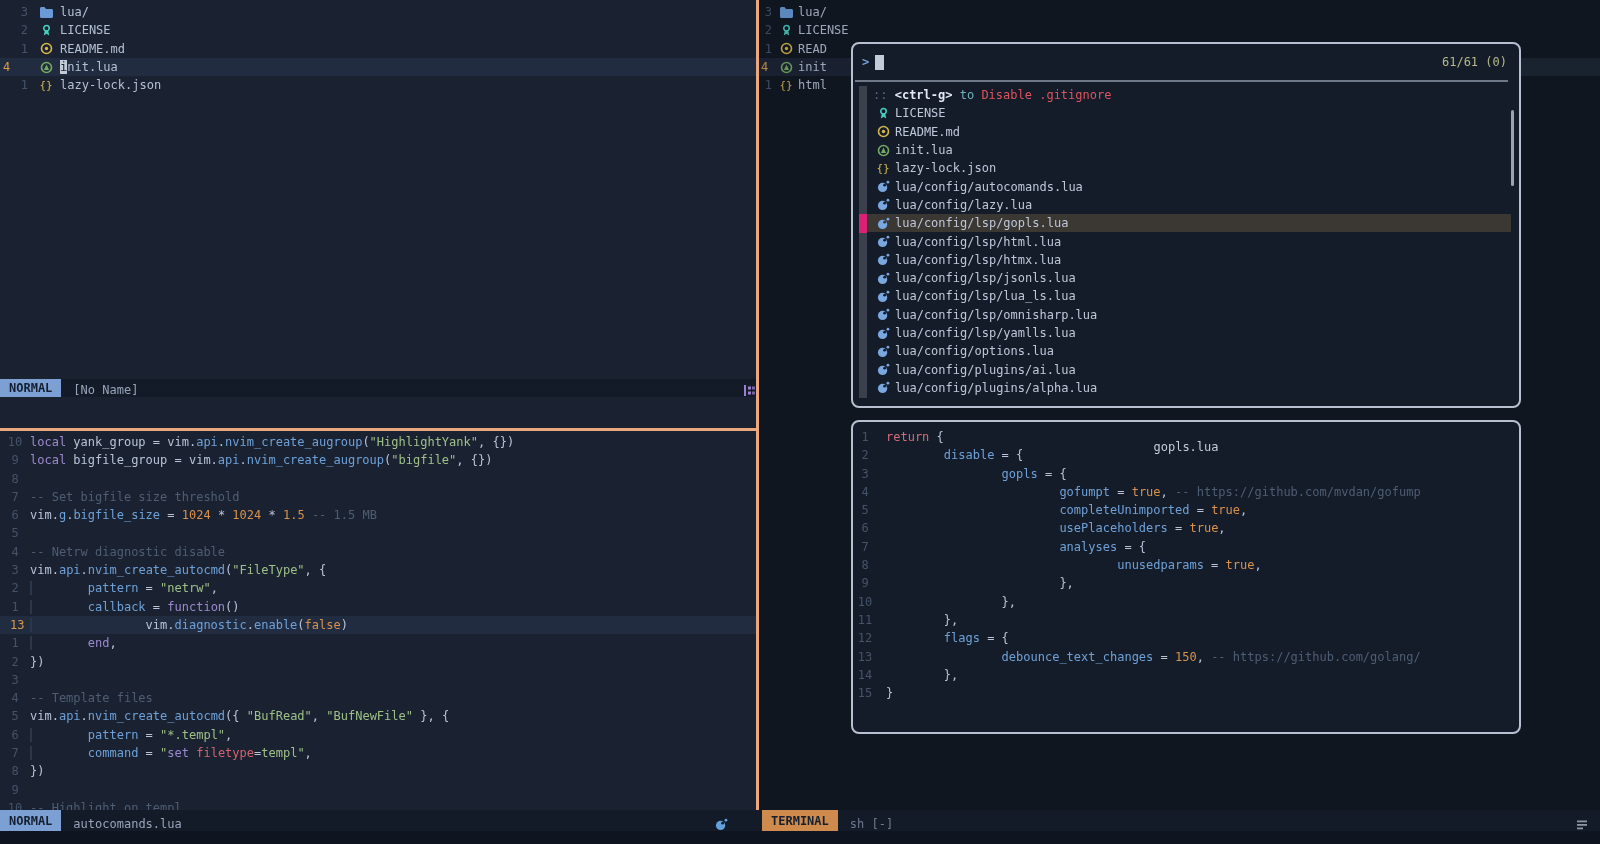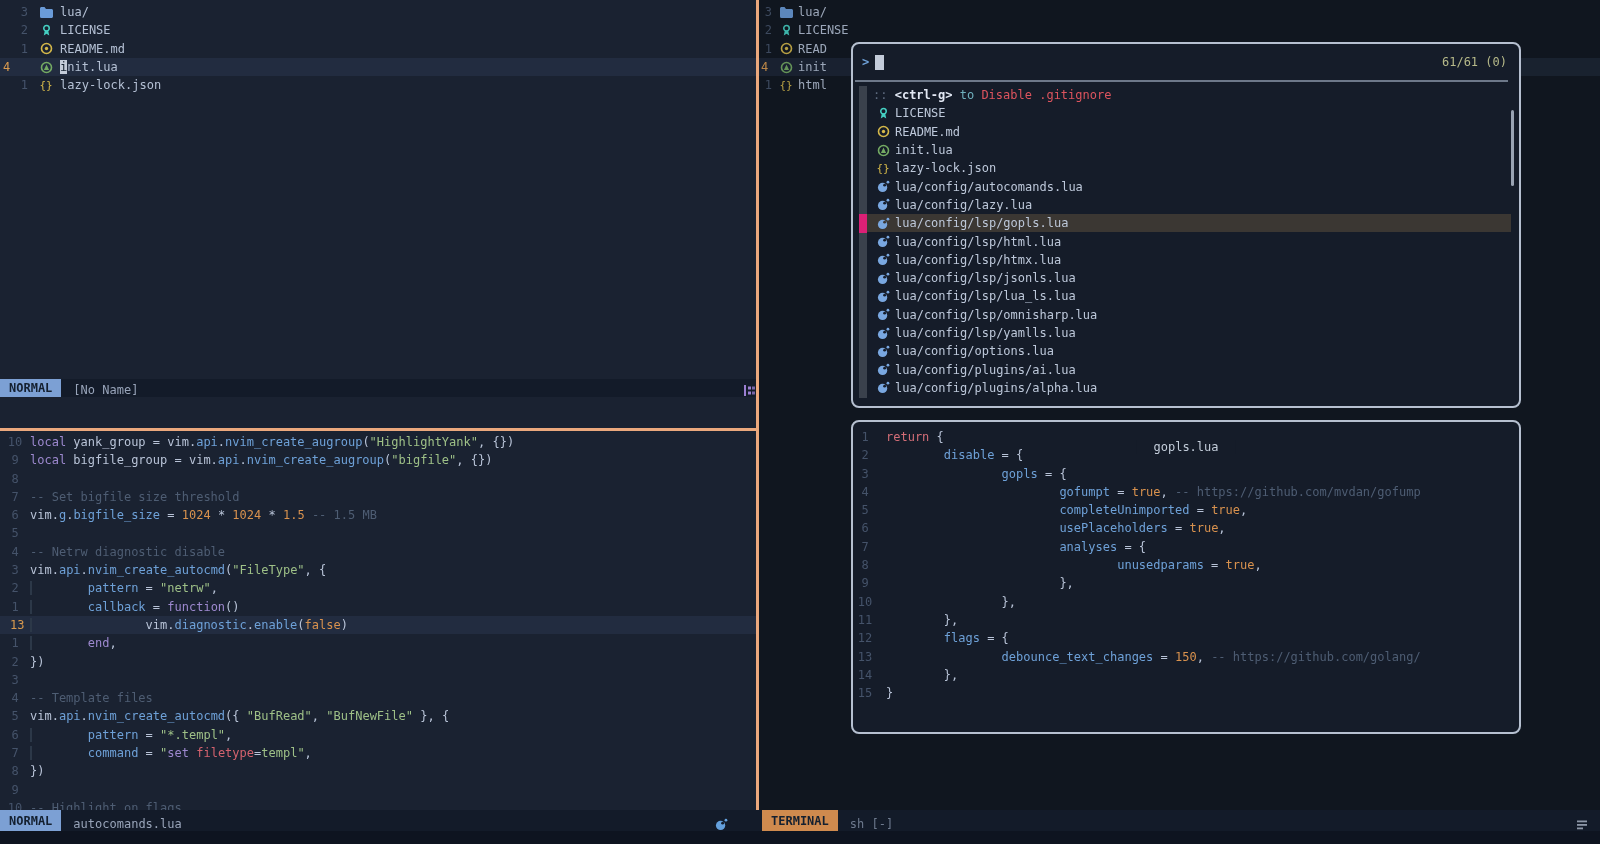--- a/index.html
+++ b/index.html
@@ -138,21 +138,21 @@
         <div class="crow cur"><span class="cnum cur">13</span><span class="ctext"><span class="c-guide">                </span><span class="c-fg">vim.</span><span class="c-blue">diagnostic</span><span class="c-fg">.</span><span class="c-blue">enable</span><span class="c-fg">(</span><span class="c-num">false</span><span class="c-fg">)</span></span></div>
         <div class="crow"><span class="cnum">1</span><span class="ctext"><span class="c-guide">        </span><span class="c-kw">end</span><span class="c-fg">,</span></span></div>
         <div class="crow"><span class="cnum">2</span><span class="ctext"><span class="c-fg">})</span></span></div>
         <div class="crow"><span class="cnum">3</span><span class="ctext"></span></div>
         <div class="crow"><span class="cnum">4</span><span class="ctext"><span class="c-com">-- Template files</span></span></div>
         <div class="crow"><span class="cnum">5</span><span class="ctext"><span class="c-fg">vim.</span><span class="c-blue">api</span><span class="c-fg">.</span><span class="c-blue">nvim_create_autocmd</span><span class="c-fg">({ </span><span class="c-str">"BufRead"</span><span class="c-fg">, </span><span class="c-str">"BufNewFile"</span><span class="c-fg"> }, {</span></span></div>
         <div class="crow"><span class="cnum">6</span><span class="ctext"><span class="c-guide">        </span><span class="c-blue">pattern</span><span class="c-fg"> = </span><span class="c-str">"*.templ"</span><span class="c-fg">,</span></span></div>
         <div class="crow"><span class="cnum">7</span><span class="ctext"><span class="c-guide">        </span><span class="c-blue">command</span><span class="c-fg"> = </span><span class="c-str">"</span><span class="c-kw">set</span><span class="c-fg"> </span><span class="c-red">filetype</span><span class="c-fg">=</span><span class="c-str">templ</span><span class="c-str">"</span><span class="c-fg">,</span></span></div>
         <div class="crow"><span class="cnum">8</span><span class="ctext"><span class="c-fg">})</span></span></div>
         <div class="crow"><span class="cnum">9</span><span class="ctext"></span></div>
-        <div class="crow"><span class="cnum">10</span><span class="ctext"><span class="c-com">-- Highlight on flags</span></span></div>
+        <div class="crow"><span class="cnum">10</span><span class="ctext"><span class="c-com">-- Highlight on templ</span></span></div>
       </div>
   </section>
 
   <div class="hsep"></div>
   <div class="vsep"></div>
 
   <section class="pane-right">
     <div class="explorer" id="right-explorer">
         <div class="xrow"><span class="xnum">3</span><span class="xicon"><svg width="13" height="11" viewBox="0 0 13 11" style="color:var(--icon-folder)">
               <path d="M0 1.5C0 .7.7 0 1.5 0h3L6 2h5.5c.8 0 1.5.7 1.5 1.5v6c0 .8-.7 1.5-1.5 1.5h-10A1.5 1.5 0 0 1 0 9.5z" fill="currentColor"></path>

